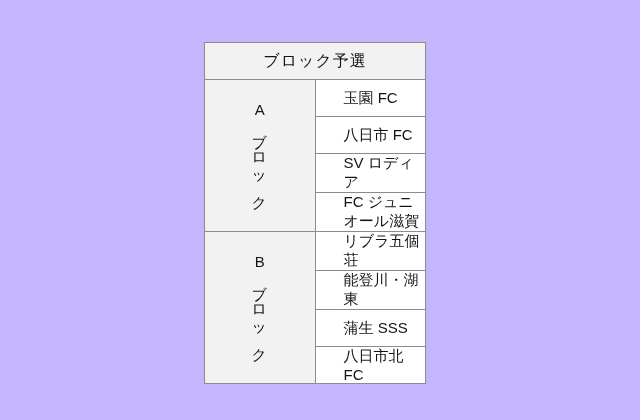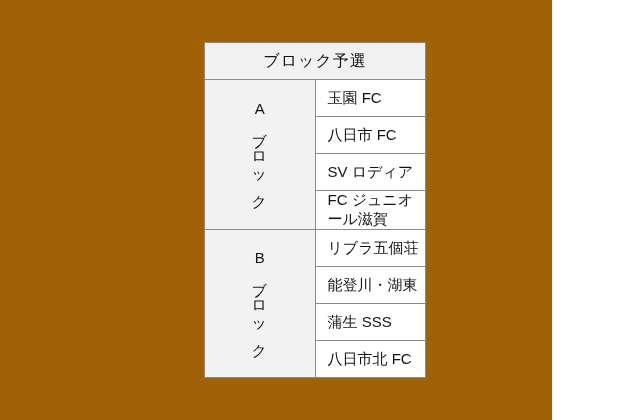--- a/index.html
+++ b/index.html
@@ -3,23 +3,23 @@
 <meta charset="utf-8">
 <style>
   html, body {
     margin: 0;
     padding: 0;
     background: #ffffff;
     font-family: "Liberation Sans", sans-serif;
   }
   .canvas {
     position: relative;
-    width: 552px;
+    width: 640px;
     height: 420px;
-    background: #a16207;
+    background: #c4b5fd;
     overflow: hidden;
   }
   table.block-table {
     position: absolute;
     left: 204px;
     top: 42px;
     border-collapse: collapse;
     table-layout: fixed;
     width: 222px;
   }
@@ -51,21 +51,21 @@
     text-orientation: upright;
     font-size: 15px;
     letter-spacing: 4px;
     line-height: 1;
   }
   td.team-cell {
     height: 37px;
     background: #ffffff;
     text-align: left;
     vertical-align: middle;
-    padding: 0 0 0 12px;
+    padding: 0 0 0 28px;
     font-size: 15px;
   }
 </style>
 </head>
 <body>
 
 <div class="canvas">
   <table class="block-table">
     <tbody>
       <tr>

